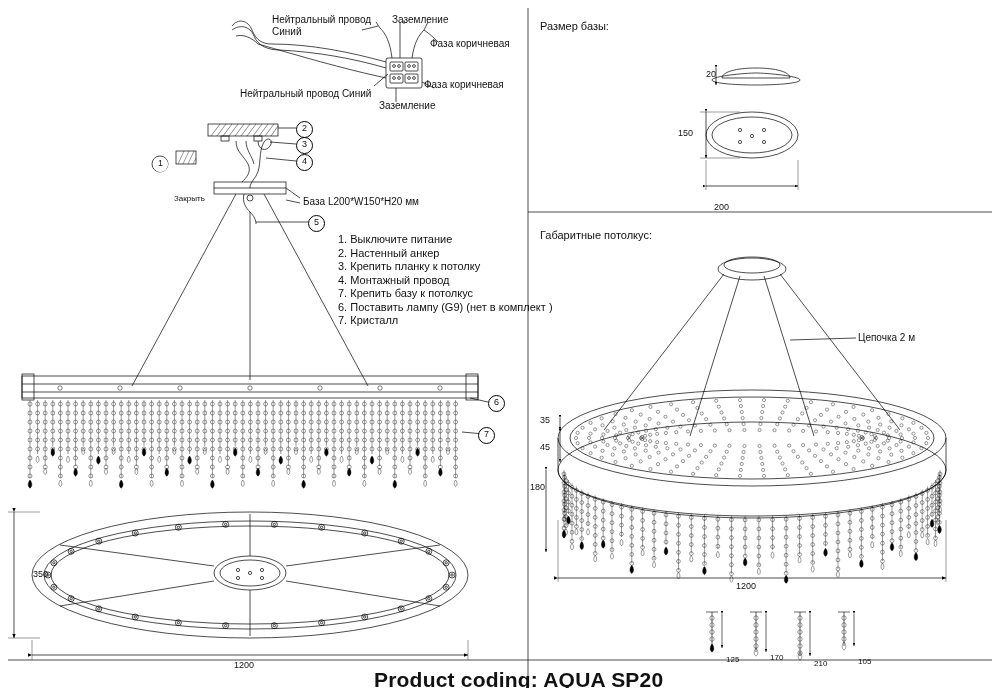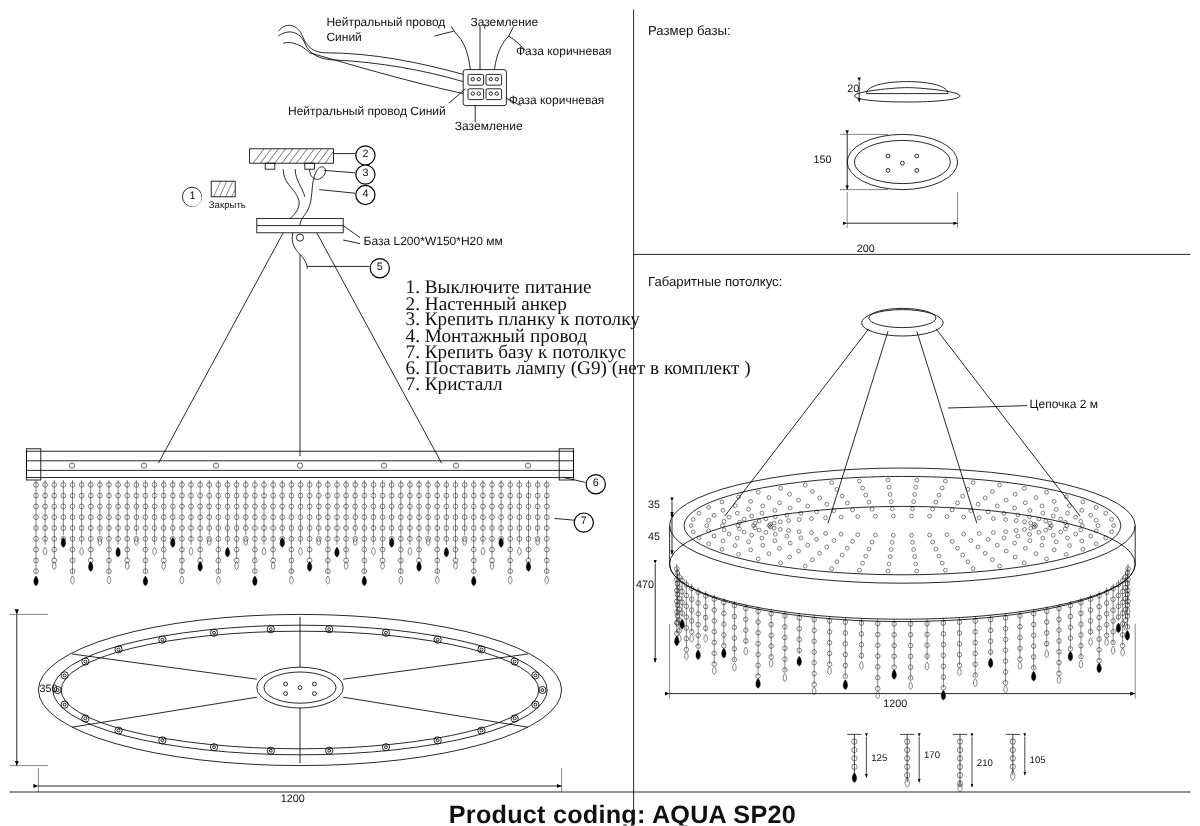--- a/index.html
+++ b/index.html
@@ -8,24 +8,24 @@
     background:#ffffff;
     font-family:"Liberation Sans", sans-serif;
     color:#111;
     position:relative;
     overflow:hidden;
   }
   .sheet{position:absolute;inset:0;}
   svg{display:block;}
   .lbl{position:absolute;font-size:10px;line-height:12px;color:#111;white-space:nowrap;}
   .lbl.sm{font-size:9px;}
-  .lbl.tiny{font-size:8px;}
+  .lbl.tiny{font-size:8px;margin-top:28px;}
   .title{position:absolute;font-size:21px;font-weight:bold;letter-spacing:.2px;}
   .secthead{position:absolute;font-size:11px;}
-  .steps{position:absolute;font-size:16px;line-height:13.5px;font-family:Liberation Serif, serif;}
+  .steps{position:absolute;font-size:11px;line-height:13.5px;}
   .steps div{white-space:nowrap;}
   .cnum{position:absolute;width:15px;height:15px;border:1px solid #000;border-radius:50%;
         font-size:9px;line-height:13px;text-align:center;background:#fff;}
 </style>
 </head>
 <body>
 
 <div class="sheet">
 
   <svg width="1000" height="688" viewBox="0 0 1000 688">
@@ -1499,21 +1499,21 @@
 
   <div class="secthead" style="left:540px;top:20px;">Размер базы:</div>
   <div class="lbl sm" style="left:706px;top:68px;">20</div>
   <div class="lbl sm" style="left:678px;top:127px;">150</div>
   <div class="lbl sm" style="left:714px;top:189px;margin-top:12px;">200</div>
 
   <div class="secthead" style="left:540px;top:229px;">Габаритные потолкус:</div>
   <div class="lbl" style="left:858px;top:332px;">Цепочка 2 м</div>
   <div class="lbl sm" style="left:540px;top:414px;">35</div>
   <div class="lbl sm" style="left:540px;top:441px;">45</div>
-  <div class="lbl sm" style="left:530px;top:481px;">470</div>
+  <div class="lbl sm" style="left:530px;top:481px;">180</div>
   <div class="lbl sm" style="left:736px;top:580px;">1200</div>
 
   <div class="lbl sm" style="left:1px;top:568px;padding-left:32px;">350</div>
   <div class="lbl sm" style="left:234px;top:659px;">1200</div>
 
   <div class="lbl tiny" style="left:726px;top:626px;">125</div>
   <div class="lbl tiny" style="left:770px;top:624px;">170</div>
   <div class="lbl tiny" style="left:814px;top:630px;">210</div>
   <div class="lbl tiny" style="left:858px;top:628px;">105</div>
 

